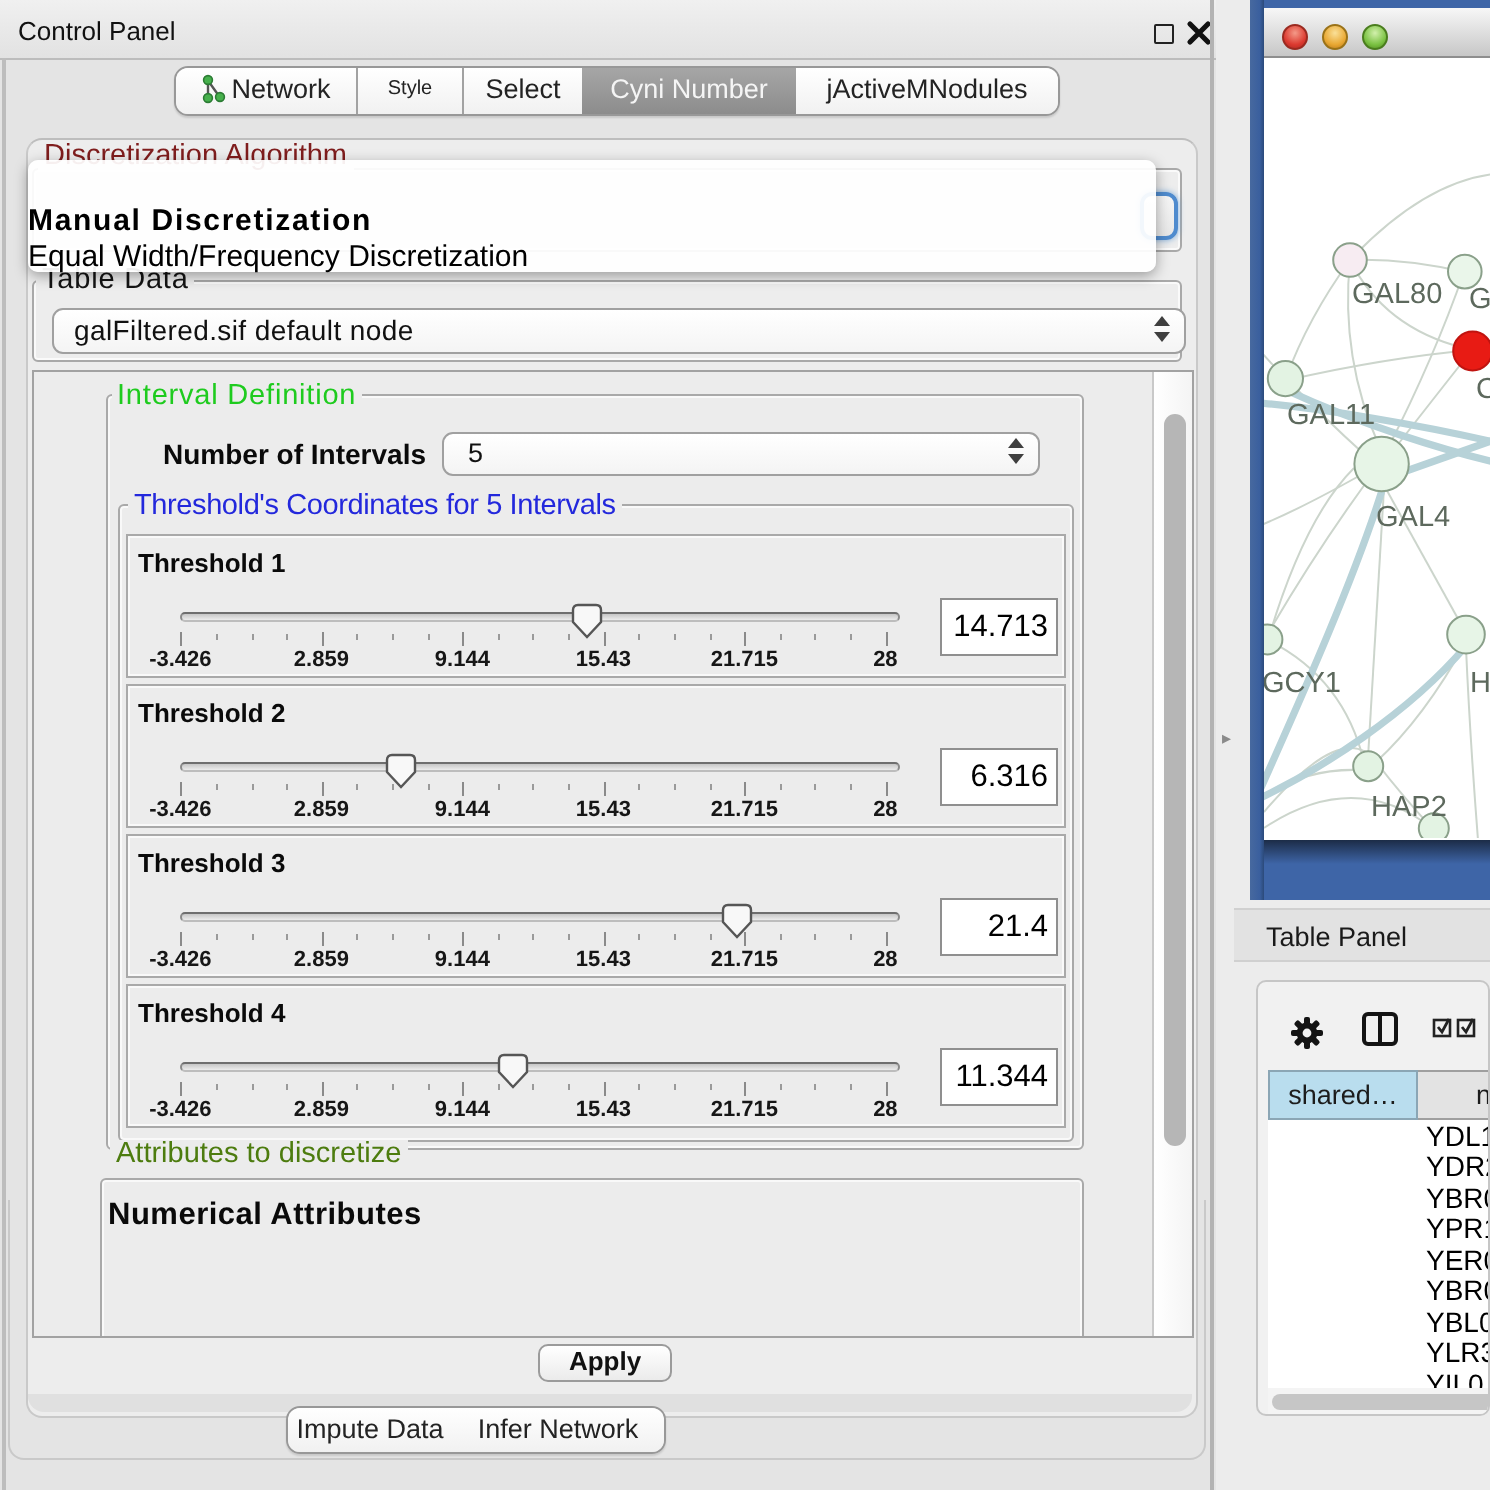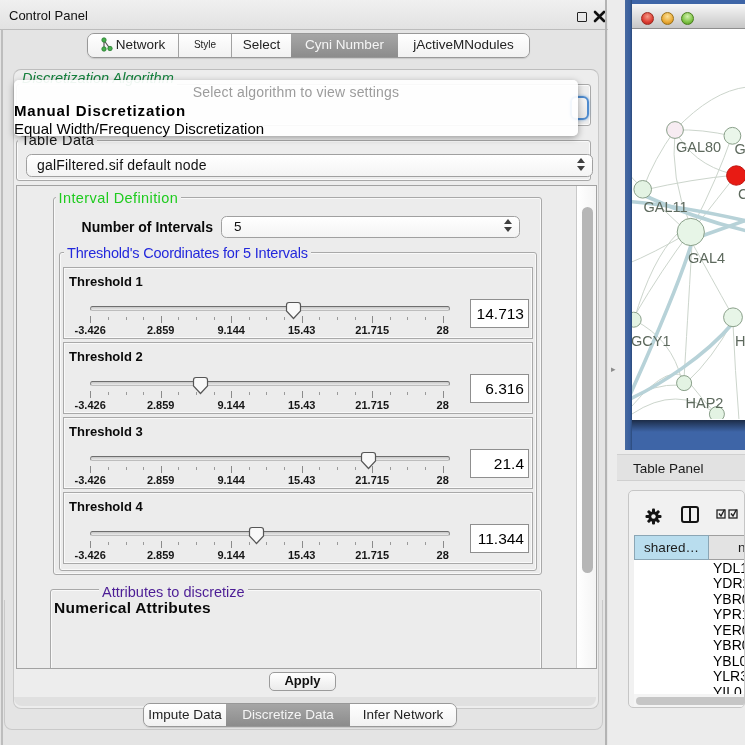--- a/index.html
+++ b/index.html
@@ -64,21 +64,21 @@
     <div class="seg" style="width:60px;line-height:22px;font-size:13.5px;border-left:1px solid #a2a2a2;">Select</div>
     <div class="seg sel" style="width:107px;line-height:22px;font-size:13.5px;">Cyni Number</div>
     <div class="seg" style="width:131px;line-height:22px;font-size:13.5px;">jActiveMNodules</div>
   </div>
 
   <div class="abs" style="left:13px;top:69px;width:584px;height:638px;background:#ededed;
        border:1px solid #c9c9c9;border-top-color:#bdbdbd;border-radius:8px;"></div>
   <div class="abs" style="left:14px;top:697px;width:582px;height:9px;background:#e0e0e0;border-radius:0 0 8px 8px;"></div>
 
   <div class="grp" style="left:16px;top:84px;width:573px;height:40px;"></div>
-  <div class="gl" style="left:19px;top:70.5px;background:#ededed;color:#15803d;font-style:italic;">Discretization Algorithm</div>
+  <div class="gl" style="left:19px;top:70.5px;background:#ededed;color:#7f1d1d;">Discretization Algorithm</div>
 
   <div class="abs" style="left:570px;top:96px;width:19px;height:24px;background:linear-gradient(#f5f5f5,#e7e7e7);border:2.5px solid #4f8bce;border-radius:6px;box-sizing:border-box;box-shadow:0 0 3px rgba(90,150,210,.8);"></div>
 
   <div class="grp" style="left:16px;top:140px;width:573px;height:39px;"></div>
   <div class="gl" style="left:18px;top:132.5px;background:#ededed;color:#141414;letter-spacing:0.4px;text-align:right;">Table Data</div>
   <div class="combo" style="left:26px;top:154px;width:555px;height:21px;line-height:20px;padding-left:10px;font-size:14px;letter-spacing:0.2px;">galFiltered.sif default node
     <span class="stepper" style="top:2.5px;">
         <span class="sup"></span>
         <span class="sdn"></span>
       </span>
@@ -251,42 +251,40 @@
             <span style="left:308.2px;">21.715</span>
             <span style="left:378.7px;">28</span>
           </div>
         <svg class="thumb" style="left:183.5px;" width="17" height="19" viewBox="0 0 17 19">
           <path d="M1.5 4 Q1.5 1.5 4 1.5 L13 1.5 Q15.5 1.5 15.5 4 L15.5 10 L8.5 17.5 L1.5 10 Z" fill="#f8f8f8" stroke="#565656" stroke-width="1.2"></path>
         </svg>
         <div class="vbox">11.344</div>
       </div>
 
       <div class="grp" style="left:33px;top:403px;width:490px;height:115px;"></div>
-      <div class="gl" style="left:38px;top:399px;color:#4c1d95;margin-left:44px;">Attributes to discretize</div>
+      <div class="gl" style="left:38px;top:384px;color:#4d7c0f;">Attributes to discretize</div>
       <div class="abs" style="left:37px;top:413px;font-size:15.5px;font-weight:bold;color:#0a0a0a;letter-spacing:0.25px;">Numerical Attributes</div>
     </div>
 
     <div class="abs" style="left:559px;top:0;width:20px;height:482px;background:linear-gradient(to right,#ffffff,#f4f4f4);border-left:1px solid #c9c9c9;box-sizing:border-box;">
       <div class="abs" style="left:5px;top:21px;width:11px;height:366px;background:#b6b6b6;border-radius:6px;"></div>
     </div>
   </div>
 
   <div class="abs" style="left:269px;top:672px;width:67px;height:19px;background:linear-gradient(#ffffff,#ebebeb);
        border:1px solid #9b9b9b;border-radius:5px;box-sizing:border-box;text-align:center;
        font-size:13px;font-weight:bold;color:#111;line-height:15px;">Apply</div>
 
   <div class="tabstrip" style="left:143px;top:703px;height:22px;">
     <div class="seg" style="width:82px;line-height:21px;font-size:13.5px;">Impute Data</div>
-    <div class="seg sel" style="width:124px;line-height:21px;font-size:13.5px;">Discretize Data</div>
     <div class="seg" style="width:106px;line-height:21px;font-size:13.5px;">Infer Network</div>
   </div>
 
   <div class="abs" style="left:14px;top:80px;width:564px;height:56px;background:rgba(255,255,255,0.93);
        border-radius:5px;box-shadow:0 2px 7px rgba(0,0,0,0.35);z-index:40;"></div>
-  <div class="abs" style="left:14px;top:84px;width:564px;text-align:center;font-size:14px;letter-spacing:0.2px;color:#9c9c9c;z-index:41;">Select algorithm to view settings</div>
   <div class="abs" style="left:14px;top:101.5px;font-size:15px;letter-spacing:0.85px;font-weight:bold;color:#000;z-index:41;">Manual Discretization</div>
   <div class="abs" style="left:14px;top:120px;font-size:15px;color:#000;z-index:41;">Equal Width/Frequency Discretization</div>
 </div>
 
 <div class="abs" style="left:625px;top:0;width:120px;height:450px;background:#3e65a7;">
   <div class="abs" style="left:0;top:0;width:7px;height:450px;background:linear-gradient(to right,#47699f,#3a5f9e 70%,#2b4a7a);"></div>
 
   <div class="abs" style="left:7px;top:4px;width:113px;height:25px;background:linear-gradient(#f7f7f7,#c7c7c7);border-bottom:1px solid #8e8e8e;box-sizing:border-box;">
     <div class="abs" style="left:9.4px;top:8.4px;width:11px;height:11px;border-radius:50%;background:radial-gradient(circle at 50% 32%,#f49a88,#dc3a30 62%,#aa2620);border:0.5px solid #9a2a20;"></div>
     <div class="abs" style="left:29.4px;top:8.4px;width:11px;height:11px;border-radius:50%;background:radial-gradient(circle at 50% 32%,#fae098,#e9a833 62%,#b87818);border:0.5px solid #9a7218;"></div>

